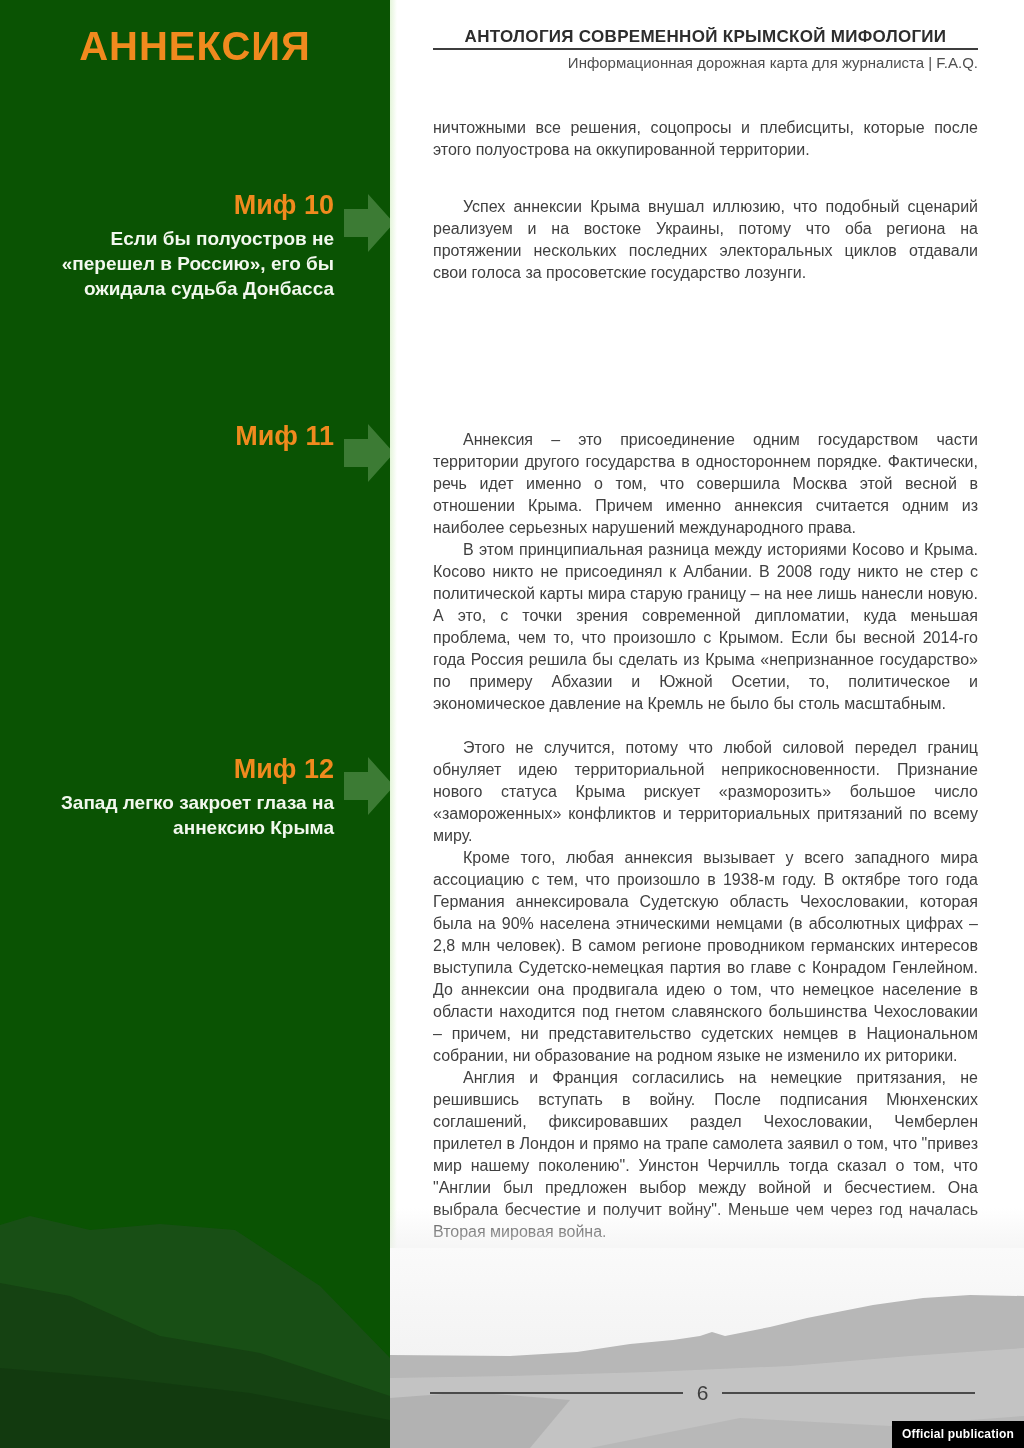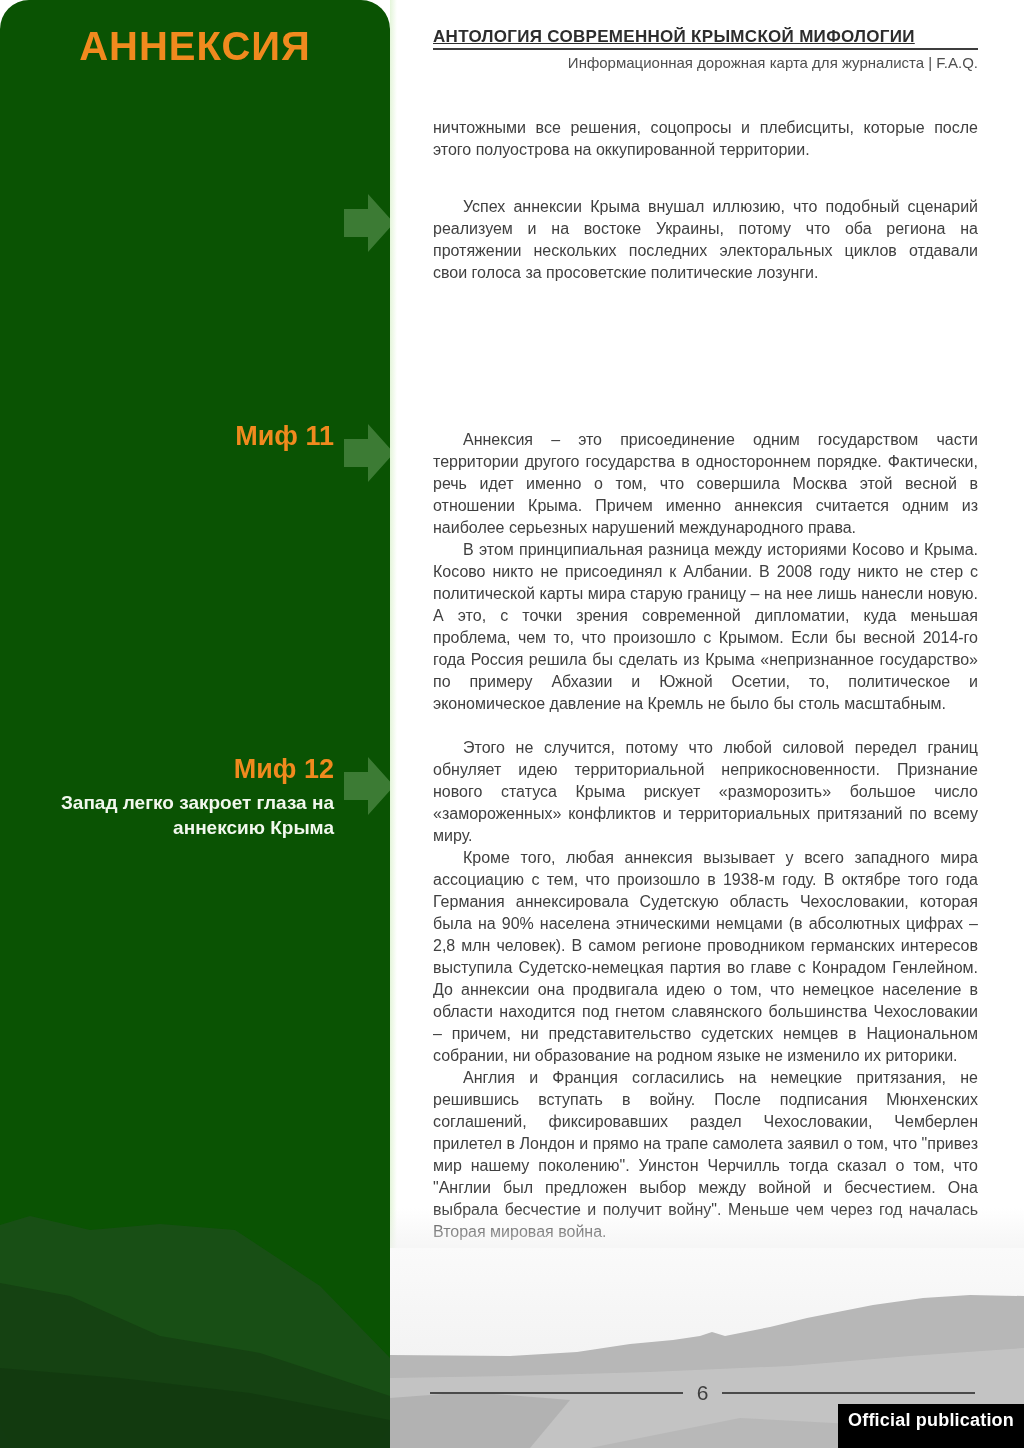--- a/index.html
+++ b/index.html
@@ -1,41 +1,41 @@
 <!DOCTYPE html>
 <html><head>
 <meta charset="utf-8">
 <style>
   html,body{margin:0;padding:0;}
   body{width:1024px;height:1448px;font-family:"Liberation Sans",sans-serif;background:#ffffff;}
   .page{position:relative;width:1024px;height:1448px;overflow:hidden;background:#ffffff;}
 
   
-  .sidebar{position:absolute;left:0;top:0;width:390px;height:1448px;background:#0a5303;border-radius:29px;}
+  .sidebar{position:absolute;left:0;top:0;width:390px;height:1448px;background:#0a5303;}
   .sidebar-glow{position:absolute;left:390px;top:0;width:7px;height:1448px;
     background:linear-gradient(to right,#e4f5da,#ffffff);}
   .sidebar-title{position:absolute;top:24px;left:0;width:390px;text-align:center;
     color:#f08a1e;font-size:40px;font-weight:bold;letter-spacing:1px;}
   .myth{position:absolute;left:0;width:390px;box-sizing:border-box;padding-right:56px;text-align:right;}
   .myth-label{color:#f08a1e;font-size:27px;font-weight:bold;margin-bottom:5px;}
   .myth-subtitle{color:#f2f8ee;font-size:19px;font-weight:bold;line-height:25px;
     padding-left:58px;}
   .myth-10{top:190px;}
   .myth-11{top:421px;}
   .myth-12{top:754px;}
   .myth-arrow{position:absolute;left:344px;width:50px;height:62px;}
   .arrow-10{top:192px;}
   .arrow-11{top:422px;}
   .arrow-12{top:755px;}
   .sidebar-mountains{position:absolute;left:0;bottom:0;width:390px;height:260px;}
 
   
   .content{position:absolute;left:433px;top:0;width:545px;}
-  .header-title{position:absolute;top:27px;left:0;width:545px;
-    font-size:17px;font-weight:bold;letter-spacing:0.3px;color:#2d2d2d;text-decoration:underline;}
+  .header-title{position:absolute;top:27px;left:0;width:545px;text-align:center;
+    font-size:17px;font-weight:bold;letter-spacing:0.3px;color:#2d2d2d;}
   .header-rule{position:absolute;top:48px;left:0;width:545px;height:2px;background:#3d3d3d;}
   .header-subtitle{position:absolute;top:54px;left:0;width:545px;text-align:right;
     font-size:15px;color:#4f4f4f;}
 
   .textblock{position:absolute;left:0;width:545px;font-size:16px;line-height:22px;
     color:#404040;text-align:justify;}
   .textblock p{margin:0;text-indent:30px;}
   .textblock p.noindent{text-indent:0;}
   .tb-intro{top:117px;}
   .tb-m10{top:196px;}
@@ -44,30 +44,34 @@
 
   
   .footer-mountains{position:absolute;left:390px;bottom:0;width:634px;height:200px;z-index:1;}
   .haze{position:absolute;left:390px;bottom:180px;width:634px;height:60px;
     background:linear-gradient(to bottom,rgba(241,241,241,0),#f1f1f1);z-index:1;}
   .pagenum-row{position:absolute;left:430px;top:1381px;width:545px;display:flex;
     align-items:center;z-index:2;}
   .pagenum-rule{flex:1;height:2px;background:#4a4a4a;}
   .pagenum{margin:0 14px;font-size:21px;color:#3f3f3f;}
   .badge{position:absolute;right:0;bottom:0;background:#000000;color:#ffffff;
-    font-size:18px;font-weight:bold;padding:6px 10px 17px 10px;z-index:3;letter-spacing:0.2px;}
+    font-size:12px;font-weight:bold;padding:6px 10px 7px 10px;z-index:3;letter-spacing:0.2px;}
 </style>
 </head>
 <body>
 
 <div class="page">
 
   <div class="sidebar">
     <div class="sidebar-title">АННЕКСИЯ</div>
 
+    <div class="myth myth-10">
+      <div class="myth-label">Миф 10</div>
+      <div class="myth-subtitle">Если бы полуостров не «перешел в Россию», его бы ожидала судьба Донбасса</div>
+    </div>
     <svg class="myth-arrow arrow-10" viewBox="0 0 50 62">
       <polygon points="0,17 24,17 24,2 50,31 24,60 24,45 0,45" fill="rgba(190,230,180,0.28)"></polygon>
     </svg>
 
     <div class="myth myth-11">
       <div class="myth-label">Миф 11</div>
     </div>
     <svg class="myth-arrow arrow-11" viewBox="0 0 50 62">
       <polygon points="0,17 24,17 24,2 50,31 24,60 24,45 0,45" fill="rgba(190,230,180,0.28)"></polygon>
     </svg>
@@ -91,21 +95,21 @@
   <div class="content">
     <div class="header-title">АНТОЛОГИЯ СОВРЕМЕННОЙ КРЫМСКОЙ МИФОЛОГИИ</div>
     <div class="header-rule"></div>
     <div class="header-subtitle">Информационная дорожная карта для журналиста | F.A.Q.</div>
 
     <div class="textblock tb-intro">
       <p class="noindent">ничтожными все решения, соцопросы и плебисциты, которые после этого полуострова на оккупированной территории.</p>
     </div>
 
     <div class="textblock tb-m10">
-      <p>Успех аннексии Крыма внушал иллюзию, что подобный сценарий реализуем и на востоке Украины, потому что оба региона на протяжении нескольких последних электоральных циклов отдавали свои голоса за просоветские политические лозунги.</p>
+      <p>Успех аннексии Крыма внушал иллюзию, что подобный сценарий реализуем и на востоке Украины, потому что оба региона на протяжении нескольких последних электоральных циклов отдавали свои голоса за просоветские государство лозунги.</p>
     </div>
 
     <div class="textblock tb-m11">
       <p>Аннексия – это присоединение одним государством части территории другого государства в одностороннем порядке. Фактически, речь идет именно о том, что совершила Москва этой весной в отношении Крыма. Причем именно аннексия считается одним из наиболее серьезных нарушений международного права.</p>
       <p>В этом принципиальная разница между историями Косово и Крыма. Косово никто не присоединял к Албании. В 2008 году никто не стер с политической карты мира старую границу – на нее лишь нанесли новую. А это, с точки зрения современной дипломатии, куда меньшая проблема, чем то, что произошло с Крымом. Если бы весной 2014-го года Россия решила бы сделать из Крыма «непризнанное государство» по примеру Абхазии и Южной Осетии, то, политическое и экономическое давление на Кремль не было бы столь масштабным.</p>
     </div>
 
     <div class="textblock tb-m12">
       <p>Этого не случится, потому что любой силовой передел границ обнуляет идею территориальной неприкосновенности. Признание нового статуса Крыма рискует «разморозить» большое число «замороженных» конфликтов и территориальных притязаний по всему миру.</p>
       <p>Кроме того, любая аннексия вызывает у всего западного мира ассоциацию с тем, что произошло в 1938-м году. В октябре того года Германия аннексировала Судетскую область Чехословакии, которая была на 90% населена этническими немцами (в абсолютных цифрах – 2,8 млн человек). В самом регионе проводником германских интересов выступила Судетско-немецкая партия во главе с Конрадом Генлейном. До аннексии она продвигала идею о том, что немецкое население в области находится под гнетом славянского большинства Чехословакии – причем, ни представительство судетских немцев в Национальном собрании, ни образование на родном языке не изменило их риторики.</p>

